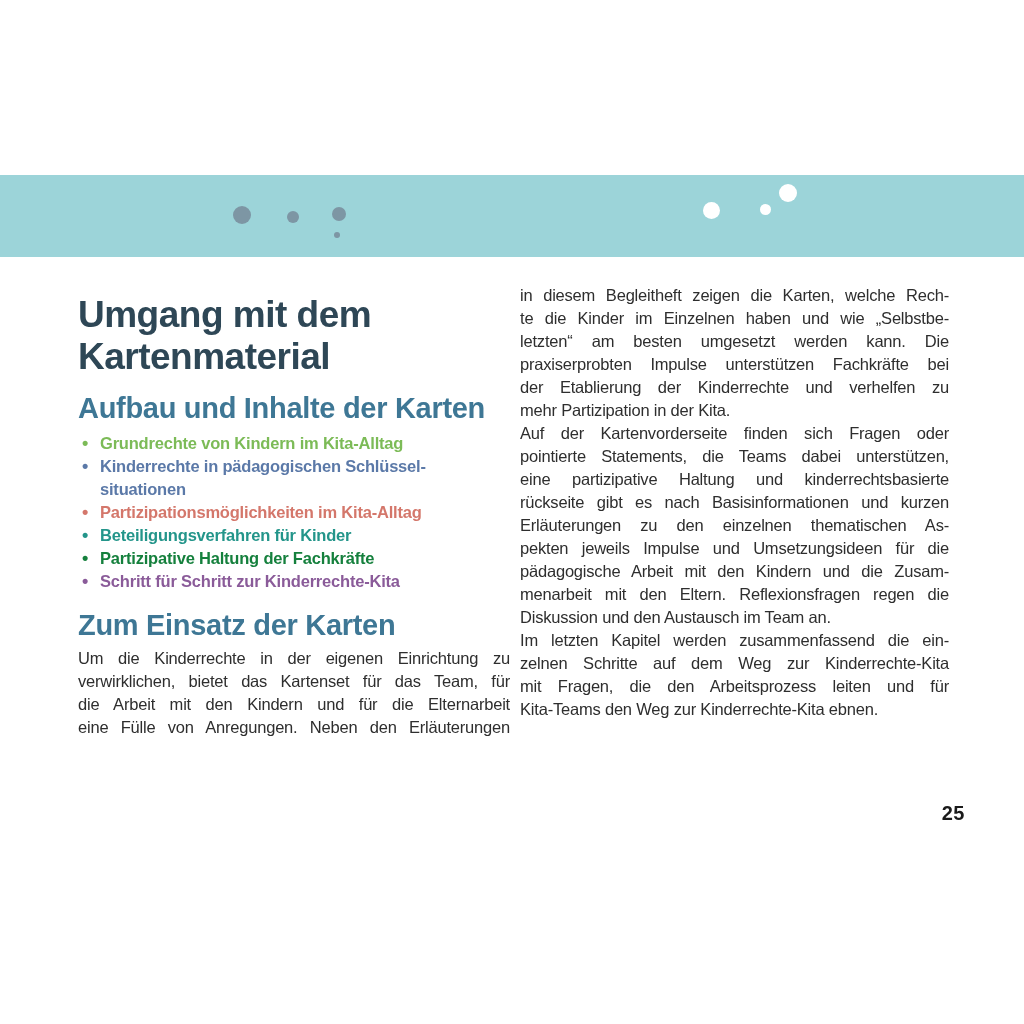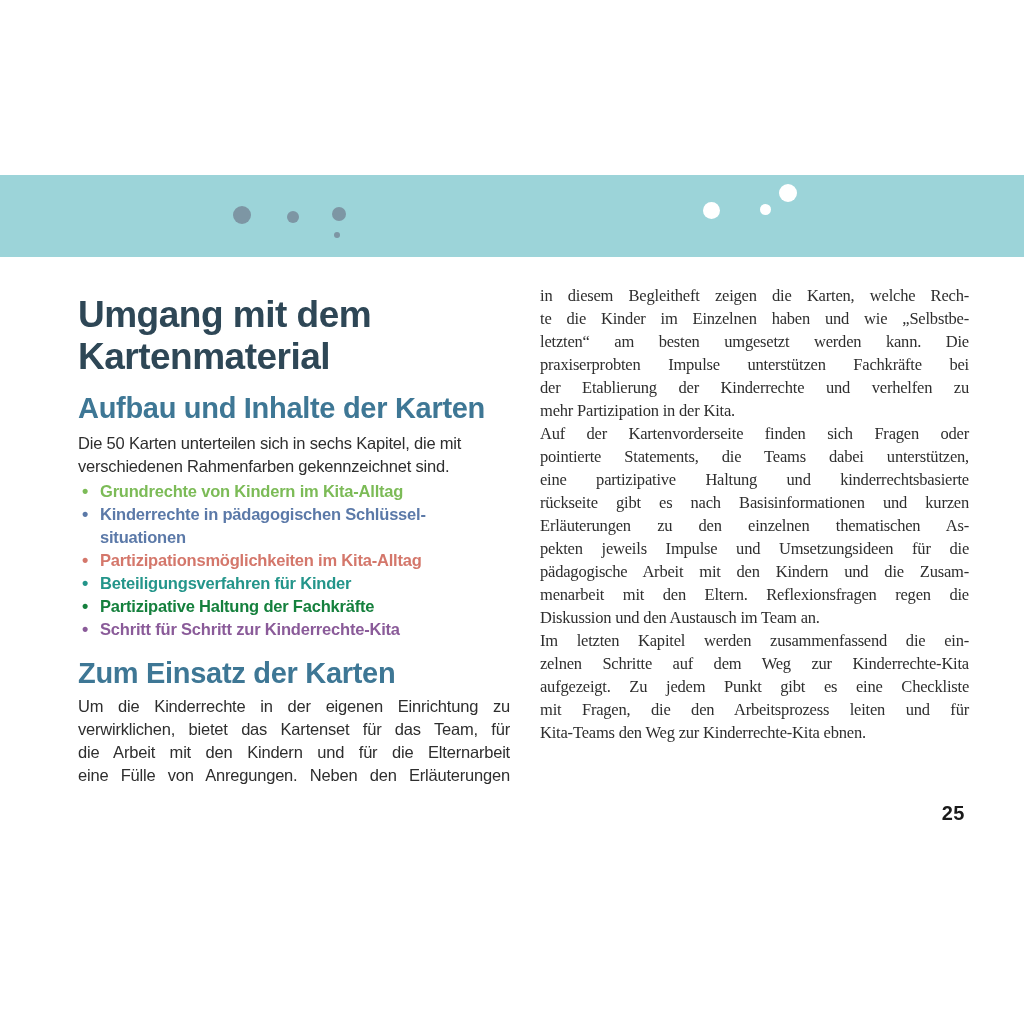--- a/index.html
+++ b/index.html
@@ -24,21 +24,21 @@
   .dot-g2 { left: 287px; top: 36px; width: 12px; height: 12px; }
   .dot-g3 { left: 332px; top: 32px; width: 14px; height: 14px; }
   .dot-g4 { left: 334px; top: 57px; width: 6px;  height: 6px;  }
   .dot-w1 { left: 703px; top: 27px; width: 17px; height: 17px; }
   .dot-w2 { left: 760px; top: 29px; width: 11px; height: 11px; }
   .dot-w3 { left: 779px; top: 9px;  width: 18px; height: 18px; }
 
   
   .col { position: absolute; font-size: 16.5px; line-height: 23px; letter-spacing: -0.2px; }
   .col-left  { left: 78px;  top: 294px; width: 432px; }
-  .col-right { left: 540px; top: 284px; width: 429px; font-family: Liberation Serif, serif; }
+  .col-right { left: 520px; top: 284px; width: 429px; }
 
   h1.page-title {
     margin: 0 0 17px 0;
     font-size: 37px; line-height: 42px;
     font-weight: 700; letter-spacing: -0.5px;
   }
   h2.section-heading {
     margin: 0 0 11px 0;
     font-size: 29px; line-height: 26px;
     font-weight: 700; letter-spacing: -0.3px;
@@ -88,24 +88,20 @@
   <div class="dot dot-w1" style="background-color: rgb(255, 255, 255);"></div>
   <div class="dot dot-w2" style="background-color: rgb(255, 255, 255);"></div>
   <div class="dot dot-w3" style="background-color: rgb(255, 255, 255);"></div>
 </div>
 
 <div class="col col-left">
   <h1 class="page-title" style="color: rgb(46, 71, 86);">Umgang mit dem Kartenmaterial</h1>
 
   <h2 class="section-heading" style="color: rgb(62, 119, 149);">Aufbau und Inhalte der Karten</h2>
 
-  <div class="para plain intro">
-      <div class="line">Die 50 Karten unterteilen sich in sechs Kapitel, die mit</div>
-      <div class="line line-last">verschiedenen Rahmenfarben gekennzeichnet sind.</div>
-    </div>
 
   <ul class="chapter-list">
     <li style="color: rgb(124, 187, 87);">Grundrechte von Kindern im Kita-Alltag</li>
     <li style="color: rgb(91, 121, 168);">Kinderrechte in pädagogischen Schlüssel-
 situationen</li>
     <li style="color: rgb(212, 119, 107);">Partizipationsmöglichkeiten im Kita-Alltag</li>
     <li style="color: rgb(35, 149, 138);">Beteiligungsverfahren für Kinder</li>
     <li style="color: #15803d;">Partizipative Haltung der Fachkräfte</li>
     <li style="color: rgb(138, 91, 153);">Schritt für Schritt zur Kinderrechte-Kita</li>
   </ul>
@@ -136,19 +132,18 @@
       <div class="line">rückseite gibt es nach Basisinformationen und kurzen</div>
       <div class="line">Erläuterungen zu den einzelnen thematischen As-</div>
       <div class="line">pekten jeweils Impulse und Umsetzungsideen für die</div>
       <div class="line">pädagogische Arbeit mit den Kindern und die Zusam-</div>
       <div class="line">menarbeit mit den Eltern. Reflexionsfragen regen die</div>
       <div class="line line-last">Diskussion und den Austausch im Team an.</div>
     </div>
   <div class="para">
       <div class="line">Im letzten Kapitel werden zusammenfassend die ein-</div>
       <div class="line">zelnen Schritte auf dem Weg zur Kinderrechte-Kita</div>
-      <div class="line">aufgezeigt. Zu jedem Punkt gibt es eine Checkliste</div>
       <div class="line">mit Fragen, die den Arbeitsprozess leiten und für</div>
       <div class="line line-last">Kita-Teams den Weg zur Kinderrechte-Kita ebnen.</div>
     </div>
 </div>
 
 <div class="page-number">25</div>
 
 </body></html>

